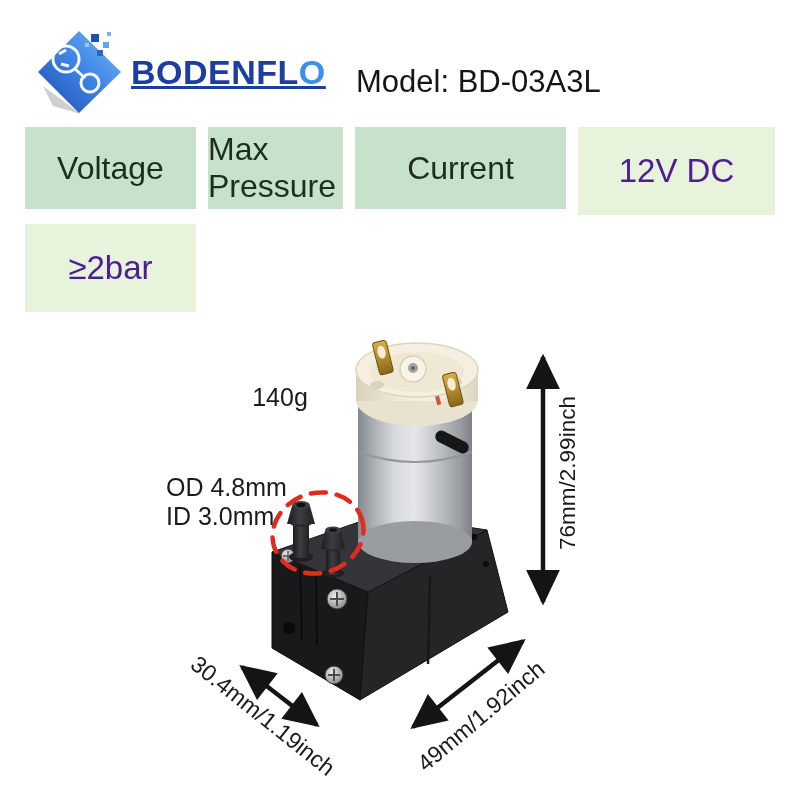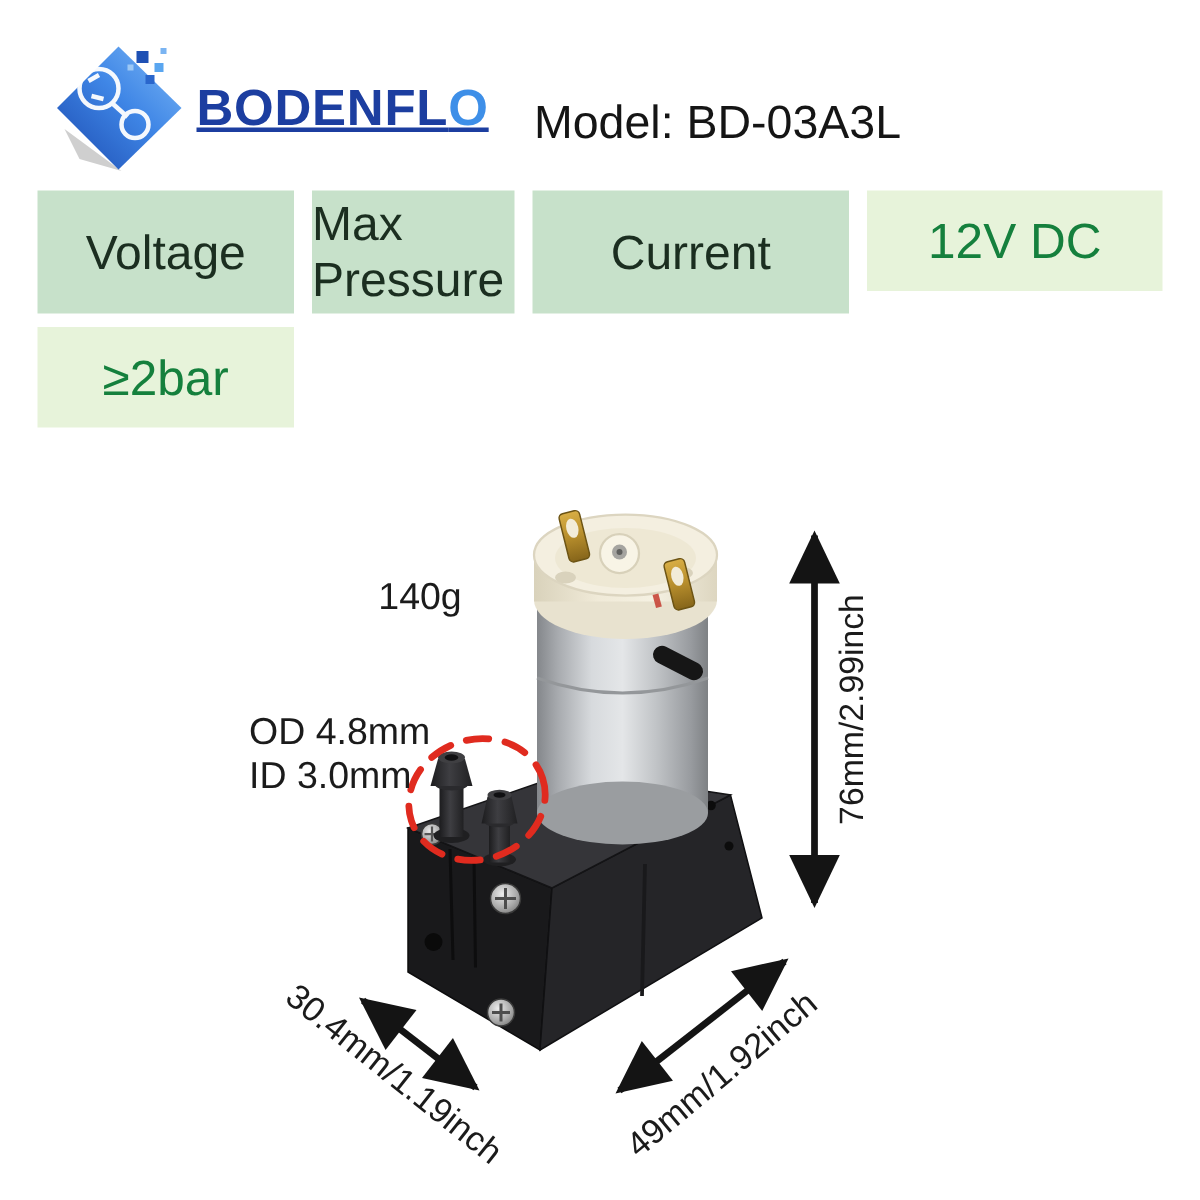--- a/index.html
+++ b/index.html
@@ -12,21 +12,21 @@
   .logo-text{font-size:34px;font-weight:bold;letter-spacing:.5px;color:#1c3ea0;margin-left:6px;line-height:92px;text-decoration:underline;}
   .logo-text .accent{color:#3e8fe8;}
   .model-label{position:absolute;right:24px;top:64px;width:420px;
                font-size:31px;color:#151515;}
 
   
   .spec-table{position:absolute;left:25px;top:127px;display:grid;
               grid-template-columns:171px 135px 211px 197px;column-gap:12px;row-gap:9px;}
   .cell{display:flex;align-items:center;justify-content:center;}
   .cell.head{height:82px;background:#c7e1ca;color:#1b2e20;font-size:32px;}
-  .cell.val {height:67px;background:#e7f3da;color:#15803d;font-size:33px;}
+  .cell.val {height:88px;background:#e7f3da;color:#4c1d95;font-size:33px;}
 
   
   .figure{position:absolute;left:0;top:300px;width:800px;height:500px;}
   .figure text{fill:#1b1b1b;font-family:"Liberation Sans","DejaVu Sans",sans-serif;}
   .dim-line{stroke:#141414;stroke-width:4.5;fill:none;}
 </style>
 </head>
 <body>
 
 <div class="page">

